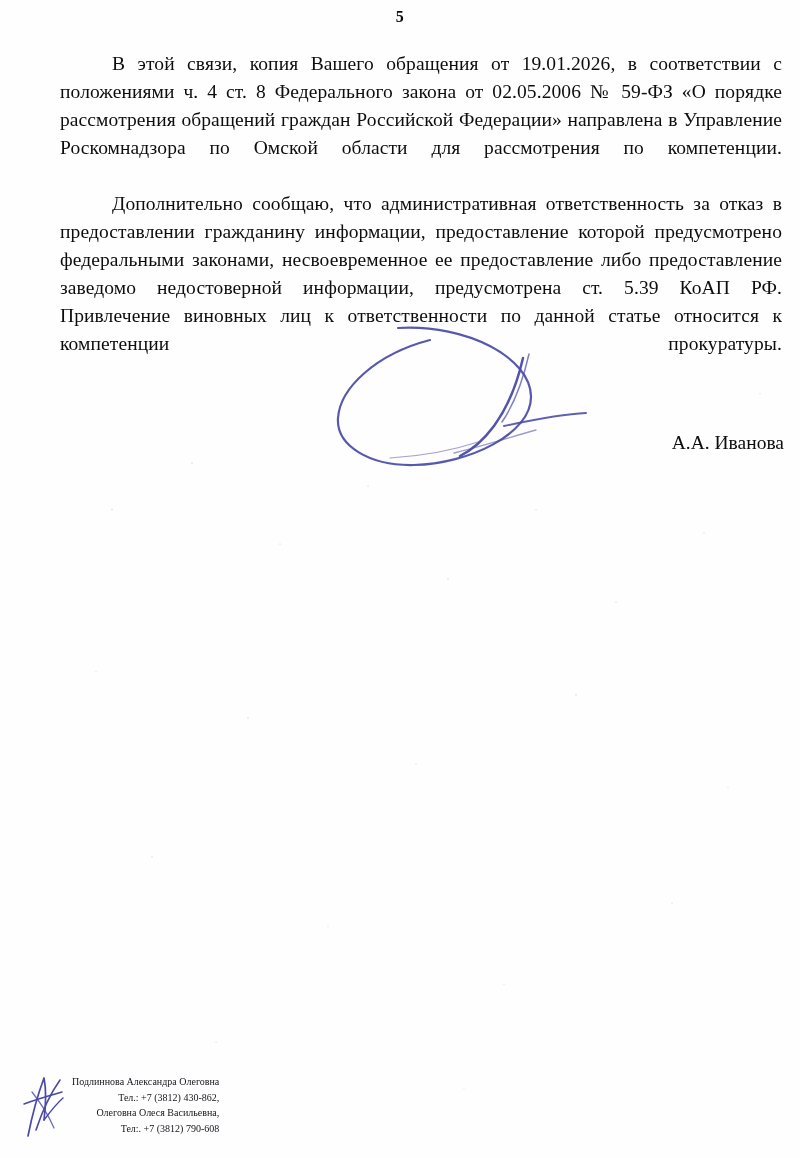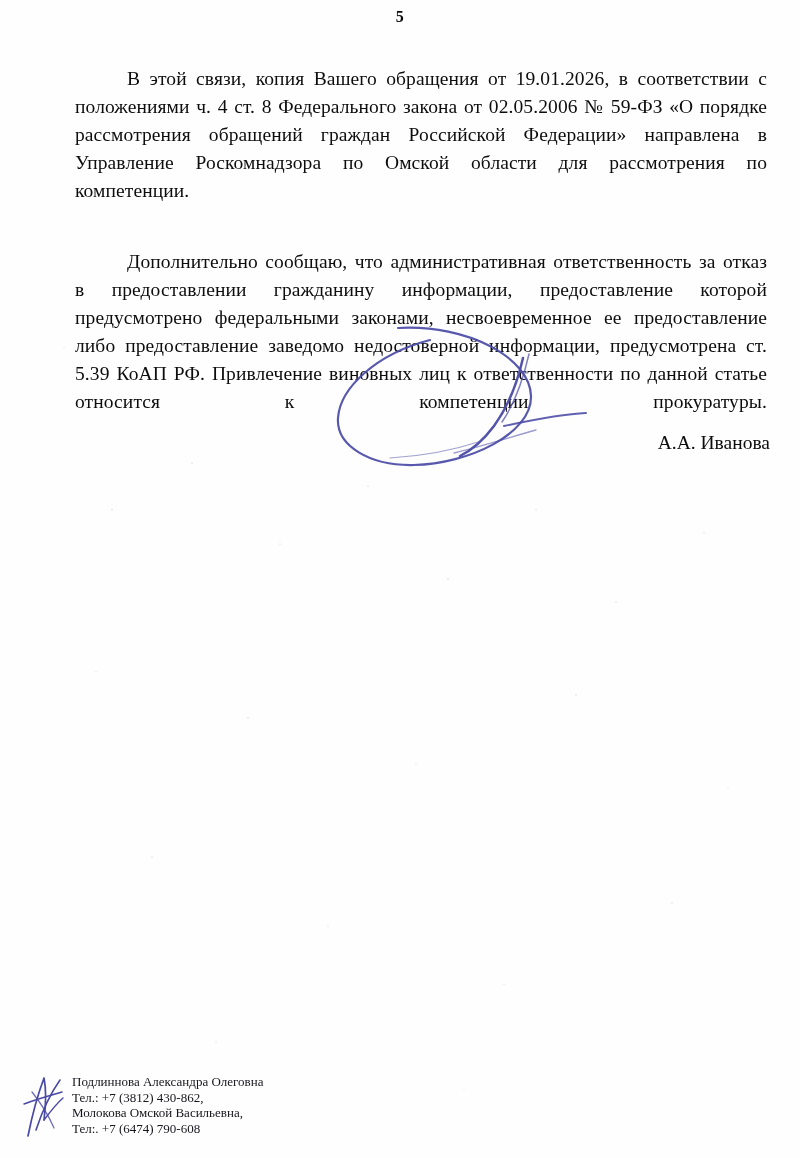--- a/index.html
+++ b/index.html
@@ -63,21 +63,21 @@
   }
 
   .body-text {
     position: absolute;
     top: 50px;
     left: 60px;
     width: 722px;
   }
 
   .para {
-    margin: 15px;
+    margin: 0;
     text-indent: 52px;
     text-align: justify;
     text-justify: inter-word;
     font-size: 19.5px;
     line-height: 28px;
     letter-spacing: .1px;
     word-spacing: .4px;
   }
 
   
@@ -93,21 +93,21 @@
     left: 60px;
     font-size: 19px;
     line-height: 24.5px;
   }
 
   .signature-block div { white-space: nowrap; }
 
   .signer-name {
     position: absolute;
     top: 432px;
-    right: 30px;
+    right: 16px;
     font-size: 19.5px;
     white-space: nowrap;
     text-align: center;
   }
 
   .signature-ink {
     position: absolute;
     top: 318px;
     left: 318px;
     width: 280px;
@@ -125,24 +125,25 @@
   }
 
   .footer-initial {
     width: 44px;
     height: 72px;
     flex: 0 0 44px;
     margin-top: 2px;
   }
 
   .footer-lines {
-    font-size: 13px;
+    font-size: 10px;
     line-height: 15.6px;
     padding-top: 6px;
     color: #15151c;
+    text-align: right;
   }
 
   .footer-lines div { white-space: nowrap; }
 </style>
 </head>
 <body>
 
 <div class="page">
 
   <div class="scan-noise"></div>
@@ -177,19 +178,19 @@
         <path d="M2 34 C 12 30, 26 26, 40 22" stroke-width="1.5"></path>
         <path d="M14 60 C 20 42, 28 24, 38 10" stroke-width="1.6"></path>
         <path d="M22 50 C 28 42, 34 34, 41 28" stroke-width="1.4"></path>
         <path d="M10 22 C 18 32, 26 44, 32 58" stroke-width="1.3" opacity=".8"></path>
       </g>
     </svg>
 
     <div class="footer-lines">
       <div>Подлиннова Александра Олеговна</div>
       <div>Тел.: +7 (3812) 430-862,</div>
-      <div>Молокова Омской Васильевна,</div>
-      <div>Тел:. +7 (6474) 790-608</div>
+      <div>Олеговна Олеся Васильевна,</div>
+      <div>Тел:. +7 (3812) 790-608</div>
     </div>
 
   </div>
 
 </div>
 
 </body></html>

